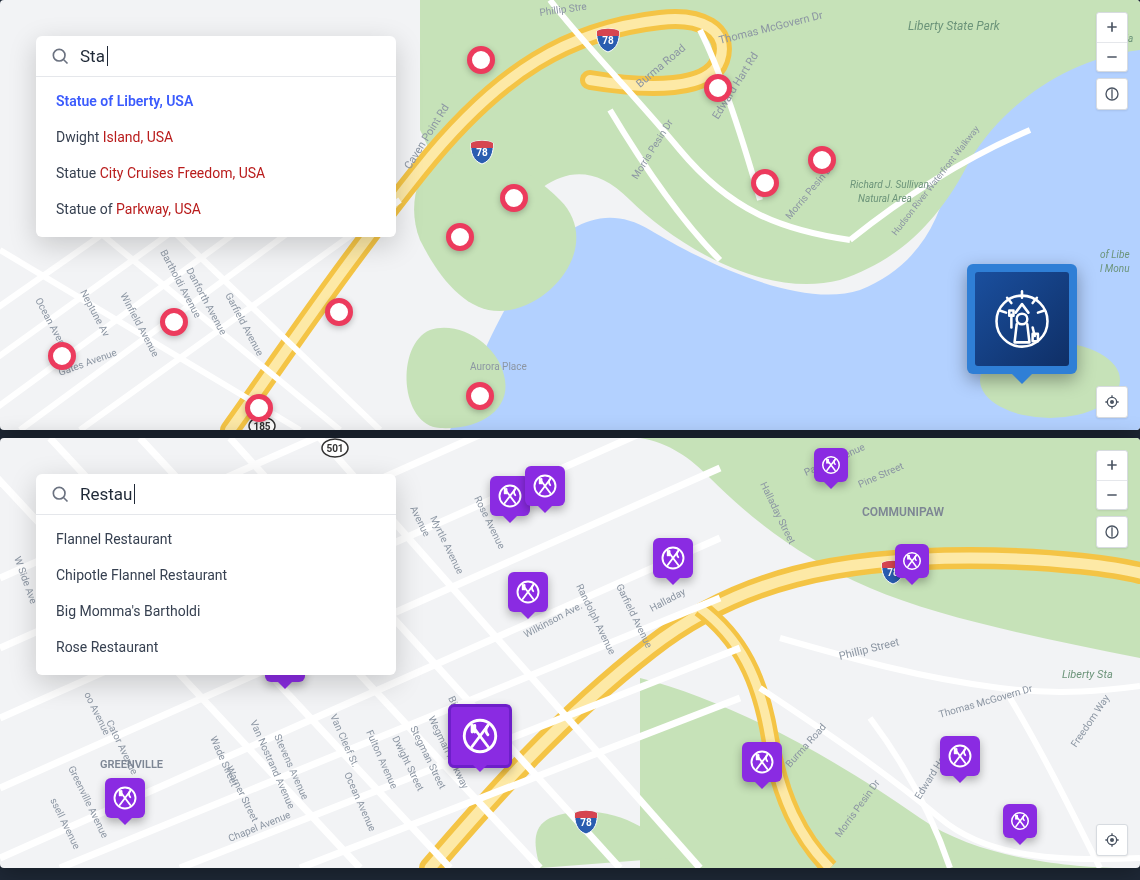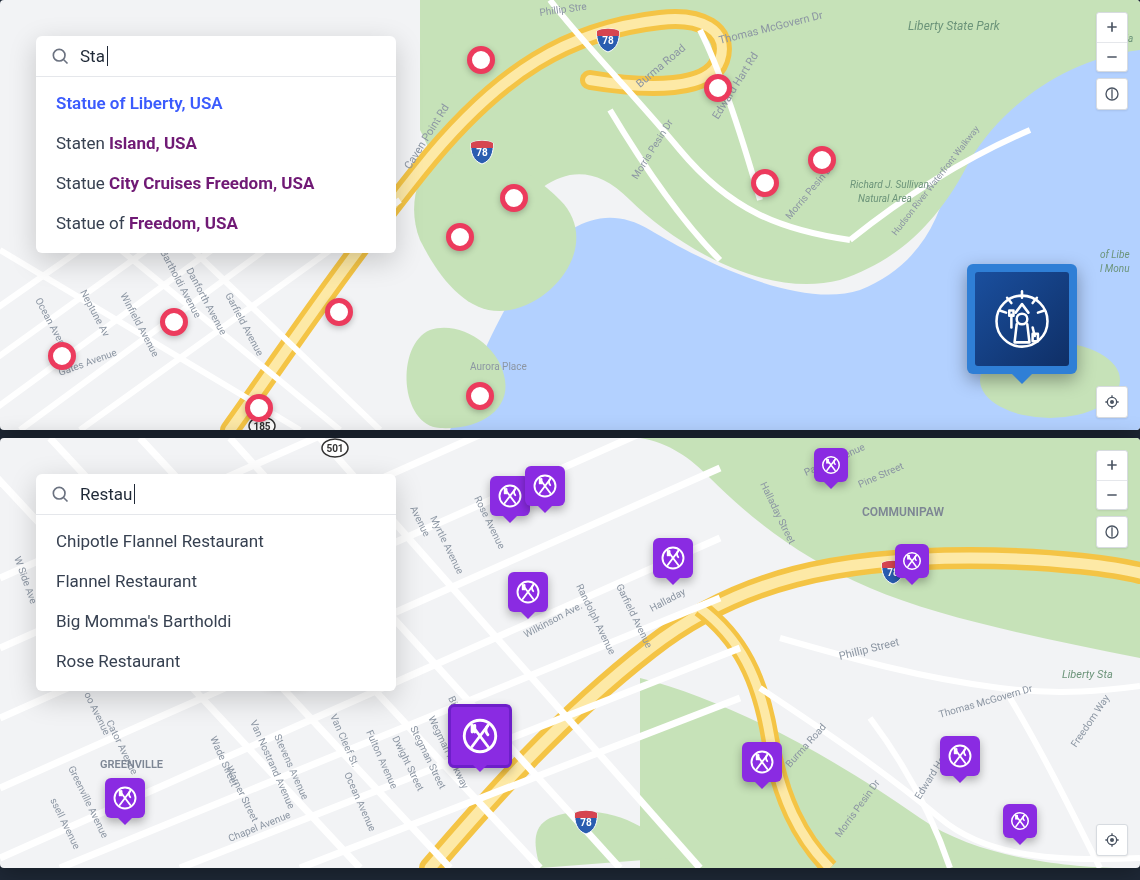--- a/index.html
+++ b/index.html
@@ -8,23 +8,23 @@
 .map-panel.top{top:0;height:430px}
 .map-panel.bottom{top:438px;height:430px}
 .map-bg{position:absolute;inset:0}
 .map-bg svg{width:100%;height:100%;display:block}
 .search-box{position:absolute;left:36px;top:36px;width:360px;background:#fff;border-radius:6px;box-shadow:0 8px 28px rgba(0,0,0,.18)}
 .search-input-row{display:flex;align-items:center;padding:10px 14px;border-bottom:1px solid #e5e7eb}
 .search-icon-svg{width:20px;height:20px;flex:0 0 20px;margin-right:10px;color:#6b7280}
 .cursor{display:inline-block;width:1px;height:20px;background:#1f2937;vertical-align:middle;margin-left:2px;animation:blink 1.1s steps(1) infinite}
 @keyframes blink{50%{opacity:0}}
 .suggestions{padding:6px 0 10px}
-.suggestion{padding:10px 20px;font-size:17px;color:#374151;cursor:pointer}
+.suggestion{padding:10px 20px;font-size:14px;color:#374151;cursor:pointer}
 .suggestion.selected{color:#3b5bfd;font-weight:600}
-.suggestion .muted{color:#701a75;font-weight:700}
+.suggestion .muted{color:#b91c1c;font-weight:400}
 .controls{position:absolute;right:12px;top:12px;display:flex;flex-direction:column;gap:6px}
 .ctrl{width:30px;height:30px;background:#fff;border:1px solid #d7dbe0;border-radius:3px;display:flex;align-items:center;justify-content:center;box-shadow:0 1px 2px rgba(0,0,0,.08);cursor:pointer}
 .ctrl.zoom{height:58px;flex-direction:column;padding:0}
 .ctrl.zoom .half{flex:1;display:flex;align-items:center;justify-content:center;width:100%}
 .ctrl.zoom .half:first-child{border-bottom:1px solid #e5e7eb}
 .locate-btn{position:absolute;right:12px;bottom:12px;width:30px;height:30px;background:#fff;border:1px solid #d7dbe0;border-radius:3px;display:flex;align-items:center;justify-content:center;box-shadow:0 1px 2px rgba(0,0,0,.08);cursor:pointer}
 .marker{position:absolute;transform:translate(-50%,-50%)}
 .dot-marker{width:18px;height:18px;border-radius:50%;background:#fff;border:5px solid #ec3b5d;box-shadow:0 2px 6px rgba(0,0,0,.25)}
 .rest-marker{position:absolute;transform:translate(-50%,-100%)}
 .rest-pin{background:#8a2be2;border-radius:6px;display:flex;align-items:center;justify-content:center;position:relative;box-shadow:0 4px 10px rgba(0,0,0,.3)}
@@ -174,23 +174,23 @@
       <div class="search-input-row">
         <svg class="search-icon-svg" viewBox="0 0 24 24" fill="none" stroke="currentColor" stroke-width="2">
             <circle cx="11" cy="11" r="7"></circle>
             <line x1="21" y1="21" x2="16.5" y2="16.5"></line>
           </svg>
         <span style="font-size:17px;color:#1f2937">Sta</span>
           <span class="cursor"></span>
       </div>
       <div class="suggestions" id="sugg-top">
           <div class="suggestion selected"><span>Statue of Liberty, USA</span></div>
-          <div class="suggestion"><span>Staten</span><span class="muted"> Island, USA</span></div>
+          <div class="suggestion"><span>Dwight</span><span class="muted"> Island, USA</span></div>
           <div class="suggestion"><span>Statue</span><span class="muted"> City Cruises Freedom, USA</span></div>
-          <div class="suggestion"><span>Statue of</span><span class="muted"> Freedom, USA</span></div>
+          <div class="suggestion"><span>Statue of</span><span class="muted"> Parkway, USA</span></div>
         </div>
     </div>
     <div class="controls">
       <div class="ctrl zoom">
         <div class="half">
             <svg viewBox="0 0 24 24" stroke="currentColor" stroke-width="2.5">
               <line x1="12" y1="5" x2="12" y2="19"></line>
               <line x1="5" y1="12" x2="19" y2="12"></line>
             </svg>
           </div>
@@ -448,22 +448,22 @@
     <div class="search-box">
       <div class="search-input-row">
         <svg class="search-icon-svg" viewBox="0 0 24 24" fill="none" stroke="currentColor" stroke-width="2">
             <circle cx="11" cy="11" r="7"></circle>
             <line x1="21" y1="21" x2="16.5" y2="16.5"></line>
           </svg>
         <span style="font-size:17px;color:#1f2937">Restau</span>
           <span class="cursor"></span>
       </div>
       <div class="suggestions" id="sugg-bottom">
+          <div class="suggestion"><span>Flannel Restaurant</span></div>
           <div class="suggestion"><span>Chipotle Flannel Restaurant</span></div>
-          <div class="suggestion"><span>Flannel Restaurant</span></div>
           <div class="suggestion"><span>Big Momma's Bartholdi</span></div>
           <div class="suggestion"><span>Rose Restaurant</span></div>
         </div>
     </div>
     <div class="controls">
       <div class="ctrl zoom">
         <div class="half">
             <svg viewBox="0 0 24 24" stroke="currentColor" stroke-width="2.5">
               <line x1="12" y1="5" x2="12" y2="19"></line>
               <line x1="5" y1="12" x2="19" y2="12"></line>

